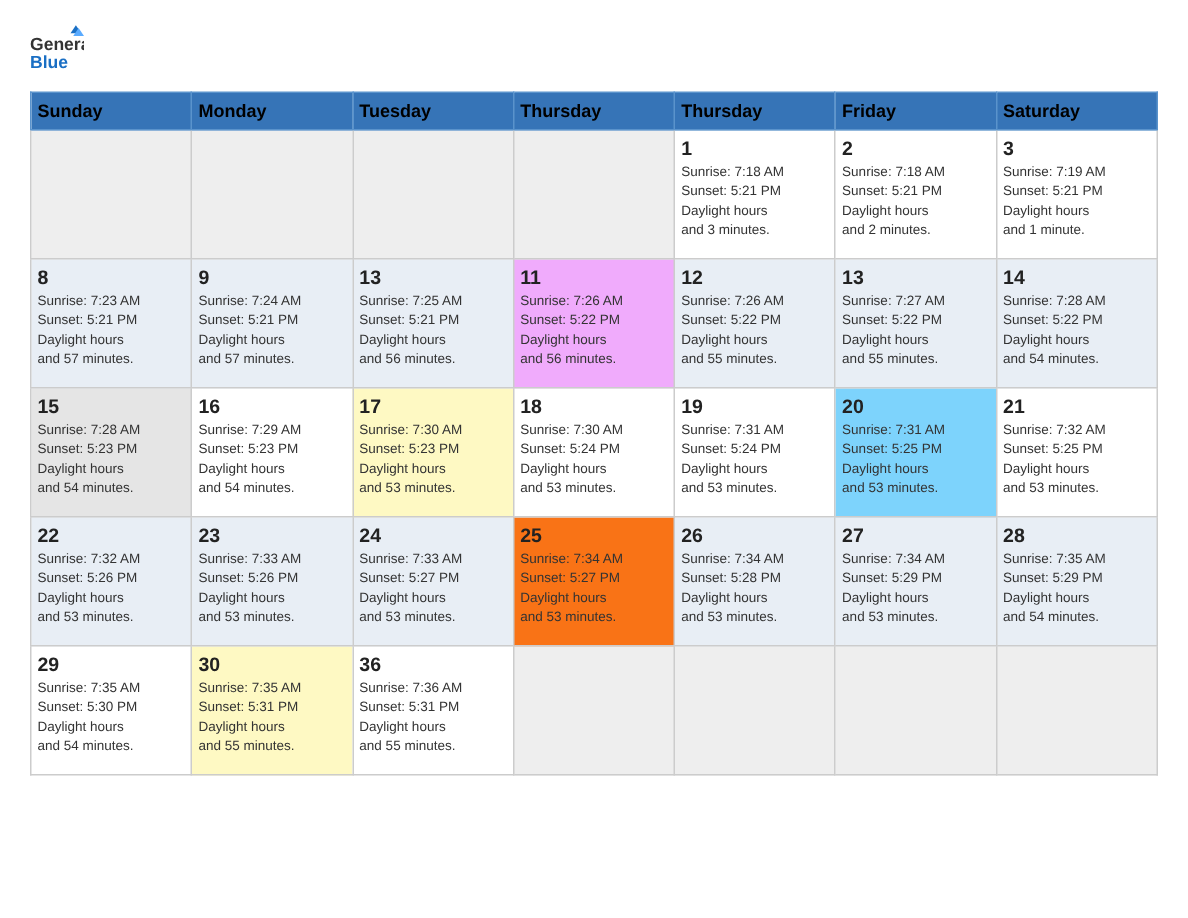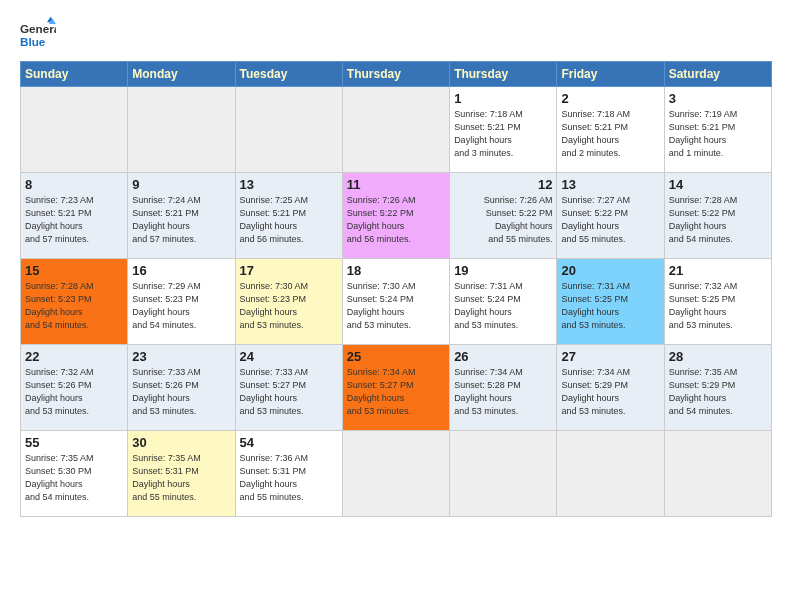--- a/index.html
+++ b/index.html
@@ -45,21 +45,21 @@
       color: #555;
       margin-top: 2px;
     }
     .calendar {
       width: 100%;
       border-collapse: collapse;
       table-layout: fixed;
     }
     .calendar th {
       background: #3674b7;
-      color: #fef9c3;
+      color: #000000;
       font-size: 12px;
       font-weight: bold;
       padding: 5px 4px;
       text-align: left;
       border: 1px solid #5a93cc;
     }
     .calendar td {
       border: 1px solid #ccc;
       vertical-align: top;
       padding: 4px 4px 4px 4px;
@@ -127,46 +127,46 @@
           <td style="background: rgb(238, 238, 238);"></td>
           <td style="background: rgb(255, 255, 255);"><span class="day-number">1</span><span class="day-info">Sunrise: 7:18 AM<br>Sunset: 5:21 PM<br>Daylight hours<br>and 3 minutes.</span></td>
           <td style="background: rgb(255, 255, 255);"><span class="day-number">2</span><span class="day-info">Sunrise: 7:18 AM<br>Sunset: 5:21 PM<br>Daylight hours<br>and 2 minutes.</span></td>
           <td style="background: rgb(255, 255, 255);"><span class="day-number">3</span><span class="day-info">Sunrise: 7:19 AM<br>Sunset: 5:21 PM<br>Daylight hours<br>and 1 minute.</span></td>
         </tr>
         <tr>
           <td style="background: rgb(232, 238, 245);"><span class="day-number">8</span><span class="day-info">Sunrise: 7:23 AM<br>Sunset: 5:21 PM<br>Daylight hours<br>and 57 minutes.</span></td>
           <td style="background: rgb(232, 238, 245);"><span class="day-number">9</span><span class="day-info">Sunrise: 7:24 AM<br>Sunset: 5:21 PM<br>Daylight hours<br>and 57 minutes.</span></td>
           <td style="background: rgb(232, 238, 245);"><span class="day-number">13</span><span class="day-info">Sunrise: 7:25 AM<br>Sunset: 5:21 PM<br>Daylight hours<br>and 56 minutes.</span></td>
           <td style="background: #f0abfc;"><span class="day-number">11</span><span class="day-info">Sunrise: 7:26 AM<br>Sunset: 5:22 PM<br>Daylight hours<br>and 56 minutes.</span></td>
-          <td style="background: rgb(232, 238, 245); text-align: right;"><span class="day-number">12</span><span class="day-info">Sunrise: 7:26 AM<br>Sunset: 5:22 PM<br>Daylight hours<br>and 55 minutes.</span></td>
+          <td style="background: rgb(232, 238, 245);"><span class="day-number">12</span><span class="day-info">Sunrise: 7:26 AM<br>Sunset: 5:22 PM<br>Daylight hours<br>and 55 minutes.</span></td>
           <td style="background: rgb(232, 238, 245);"><span class="day-number">13</span><span class="day-info">Sunrise: 7:27 AM<br>Sunset: 5:22 PM<br>Daylight hours<br>and 55 minutes.</span></td>
           <td style="background: rgb(232, 238, 245);"><span class="day-number">14</span><span class="day-info">Sunrise: 7:28 AM<br>Sunset: 5:22 PM<br>Daylight hours<br>and 54 minutes.</span></td>
         </tr>
         <tr>
-          <td style="background: #f97316; margin-top: 45px;"><span class="day-number">15</span><span class="day-info">Sunrise: 7:28 AM<br>Sunset: 5:23 PM<br>Daylight hours<br>and 54 minutes.</span></td>
+          <td style="background: #e5e5e5; margin-top: 45px;"><span class="day-number">15</span><span class="day-info">Sunrise: 7:28 AM<br>Sunset: 5:23 PM<br>Daylight hours<br>and 54 minutes.</span></td>
           <td style="background: rgb(255, 255, 255);"><span class="day-number">16</span><span class="day-info">Sunrise: 7:29 AM<br>Sunset: 5:23 PM<br>Daylight hours<br>and 54 minutes.</span></td>
           <td style="background: #fef9c3;"><span class="day-number">17</span><span class="day-info">Sunrise: 7:30 AM<br>Sunset: 5:23 PM<br>Daylight hours<br>and 53 minutes.</span></td>
           <td style="background: rgb(255, 255, 255);"><span class="day-number">18</span><span class="day-info">Sunrise: 7:30 AM<br>Sunset: 5:24 PM<br>Daylight hours<br>and 53 minutes.</span></td>
           <td style="background: rgb(255, 255, 255);"><span class="day-number">19</span><span class="day-info">Sunrise: 7:31 AM<br>Sunset: 5:24 PM<br>Daylight hours<br>and 53 minutes.</span></td>
           <td style="background: #7dd3fc;"><span class="day-number">20</span><span class="day-info">Sunrise: 7:31 AM<br>Sunset: 5:25 PM<br>Daylight hours<br>and 53 minutes.</span></td>
           <td style="background: rgb(255, 255, 255);"><span class="day-number">21</span><span class="day-info">Sunrise: 7:32 AM<br>Sunset: 5:25 PM<br>Daylight hours<br>and 53 minutes.</span></td>
         </tr>
         <tr>
           <td style="background: rgb(232, 238, 245);"><span class="day-number">22</span><span class="day-info">Sunrise: 7:32 AM<br>Sunset: 5:26 PM<br>Daylight hours<br>and 53 minutes.</span></td>
           <td style="background: rgb(232, 238, 245);"><span class="day-number">23</span><span class="day-info">Sunrise: 7:33 AM<br>Sunset: 5:26 PM<br>Daylight hours<br>and 53 minutes.</span></td>
           <td style="background: rgb(232, 238, 245);"><span class="day-number">24</span><span class="day-info">Sunrise: 7:33 AM<br>Sunset: 5:27 PM<br>Daylight hours<br>and 53 minutes.</span></td>
           <td style="background: #f97316;"><span class="day-number">25</span><span class="day-info">Sunrise: 7:34 AM<br>Sunset: 5:27 PM<br>Daylight hours<br>and 53 minutes.</span></td>
           <td style="background: rgb(232, 238, 245);"><span class="day-number">26</span><span class="day-info">Sunrise: 7:34 AM<br>Sunset: 5:28 PM<br>Daylight hours<br>and 53 minutes.</span></td>
           <td style="background: rgb(232, 238, 245);"><span class="day-number">27</span><span class="day-info">Sunrise: 7:34 AM<br>Sunset: 5:29 PM<br>Daylight hours<br>and 53 minutes.</span></td>
           <td style="background: rgb(232, 238, 245);"><span class="day-number">28</span><span class="day-info">Sunrise: 7:35 AM<br>Sunset: 5:29 PM<br>Daylight hours<br>and 54 minutes.</span></td>
         </tr>
         <tr>
-          <td style="background: rgb(255, 255, 255);"><span class="day-number">55</span><span class="day-info">Sunrise: 7:35 AM<br>Sunset: 5:30 PM<br>Daylight hours<br>and 54 minutes.</span></td>
+          <td style="background: rgb(255, 255, 255);"><span class="day-number">29</span><span class="day-info">Sunrise: 7:35 AM<br>Sunset: 5:30 PM<br>Daylight hours<br>and 54 minutes.</span></td>
           <td style="background: #fef9c3;"><span class="day-number">30</span><span class="day-info">Sunrise: 7:35 AM<br>Sunset: 5:31 PM<br>Daylight hours<br>and 55 minutes.</span></td>
-          <td style="background: rgb(255, 255, 255);"><span class="day-number">54</span><span class="day-info">Sunrise: 7:36 AM<br>Sunset: 5:31 PM<br>Daylight hours<br>and 55 minutes.</span></td>
+          <td style="background: rgb(255, 255, 255);"><span class="day-number">36</span><span class="day-info">Sunrise: 7:36 AM<br>Sunset: 5:31 PM<br>Daylight hours<br>and 55 minutes.</span></td>
           <td style="background: rgb(238, 238, 238);"></td>
           <td style="background: rgb(238, 238, 238);"></td>
           <td style="background: rgb(238, 238, 238);"></td>
           <td style="background: rgb(238, 238, 238);"></td>
         </tr>
       </tbody>
   </table>
 </div>
 
 </body></html>

